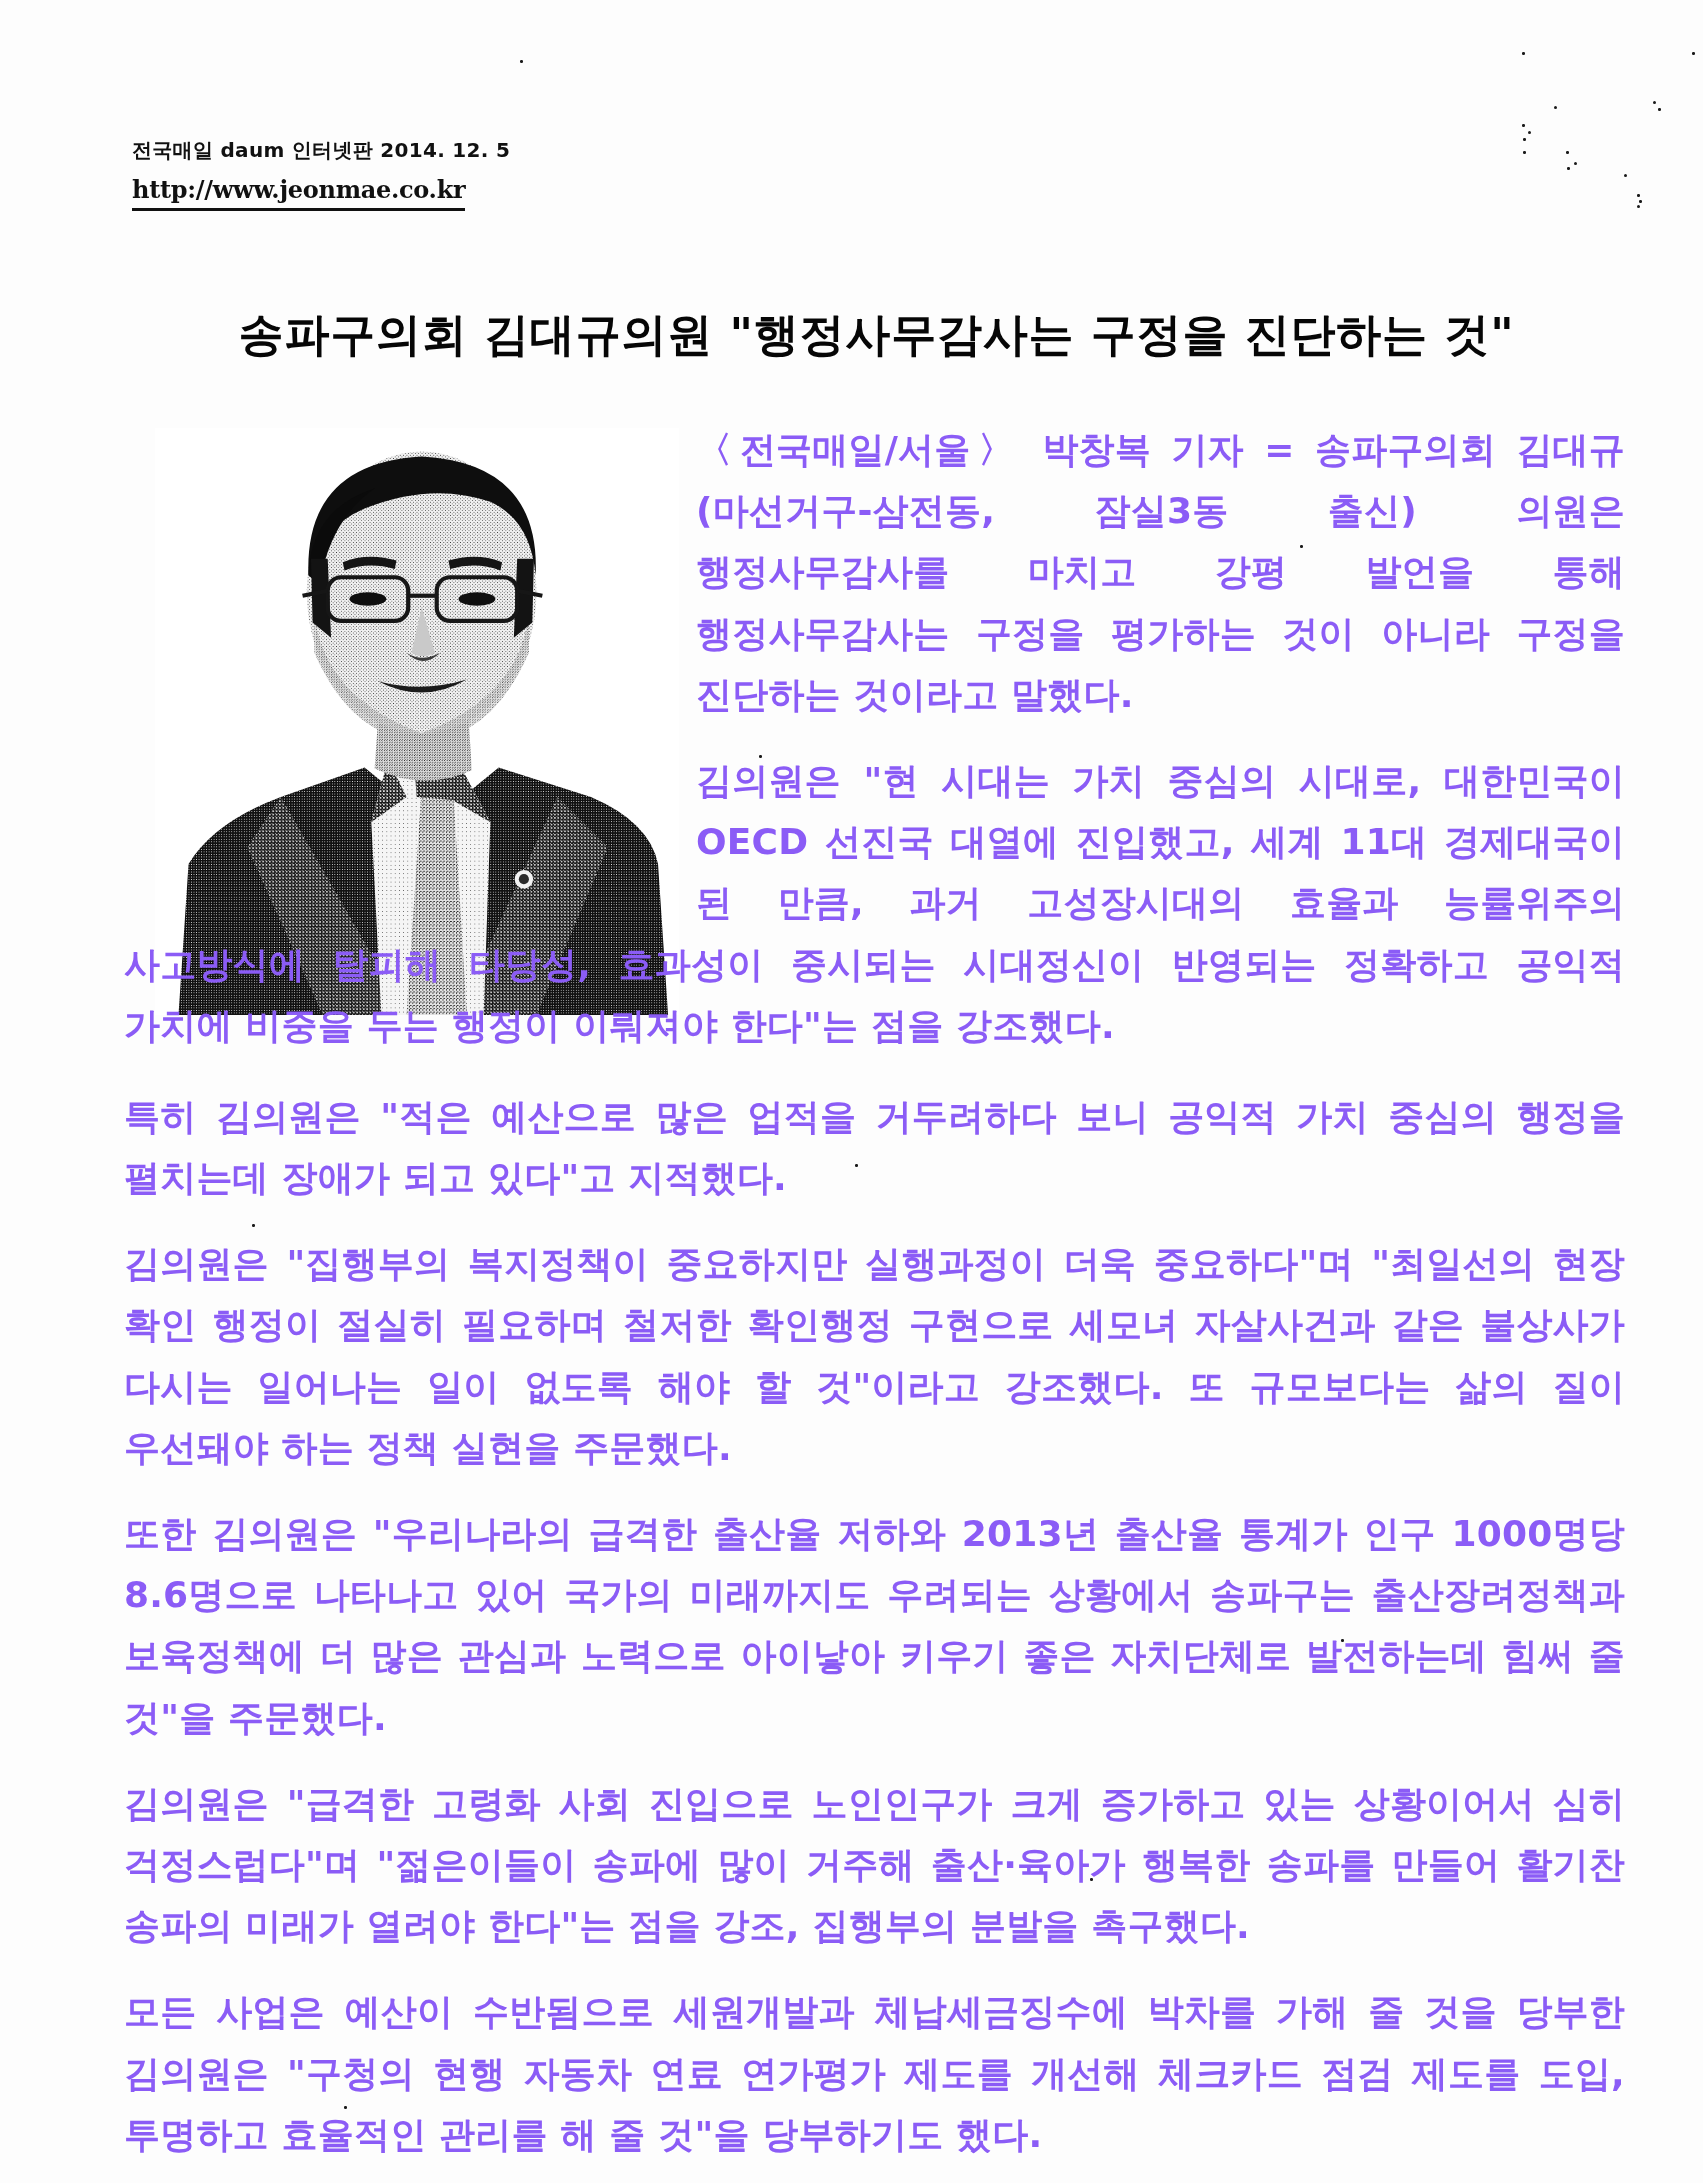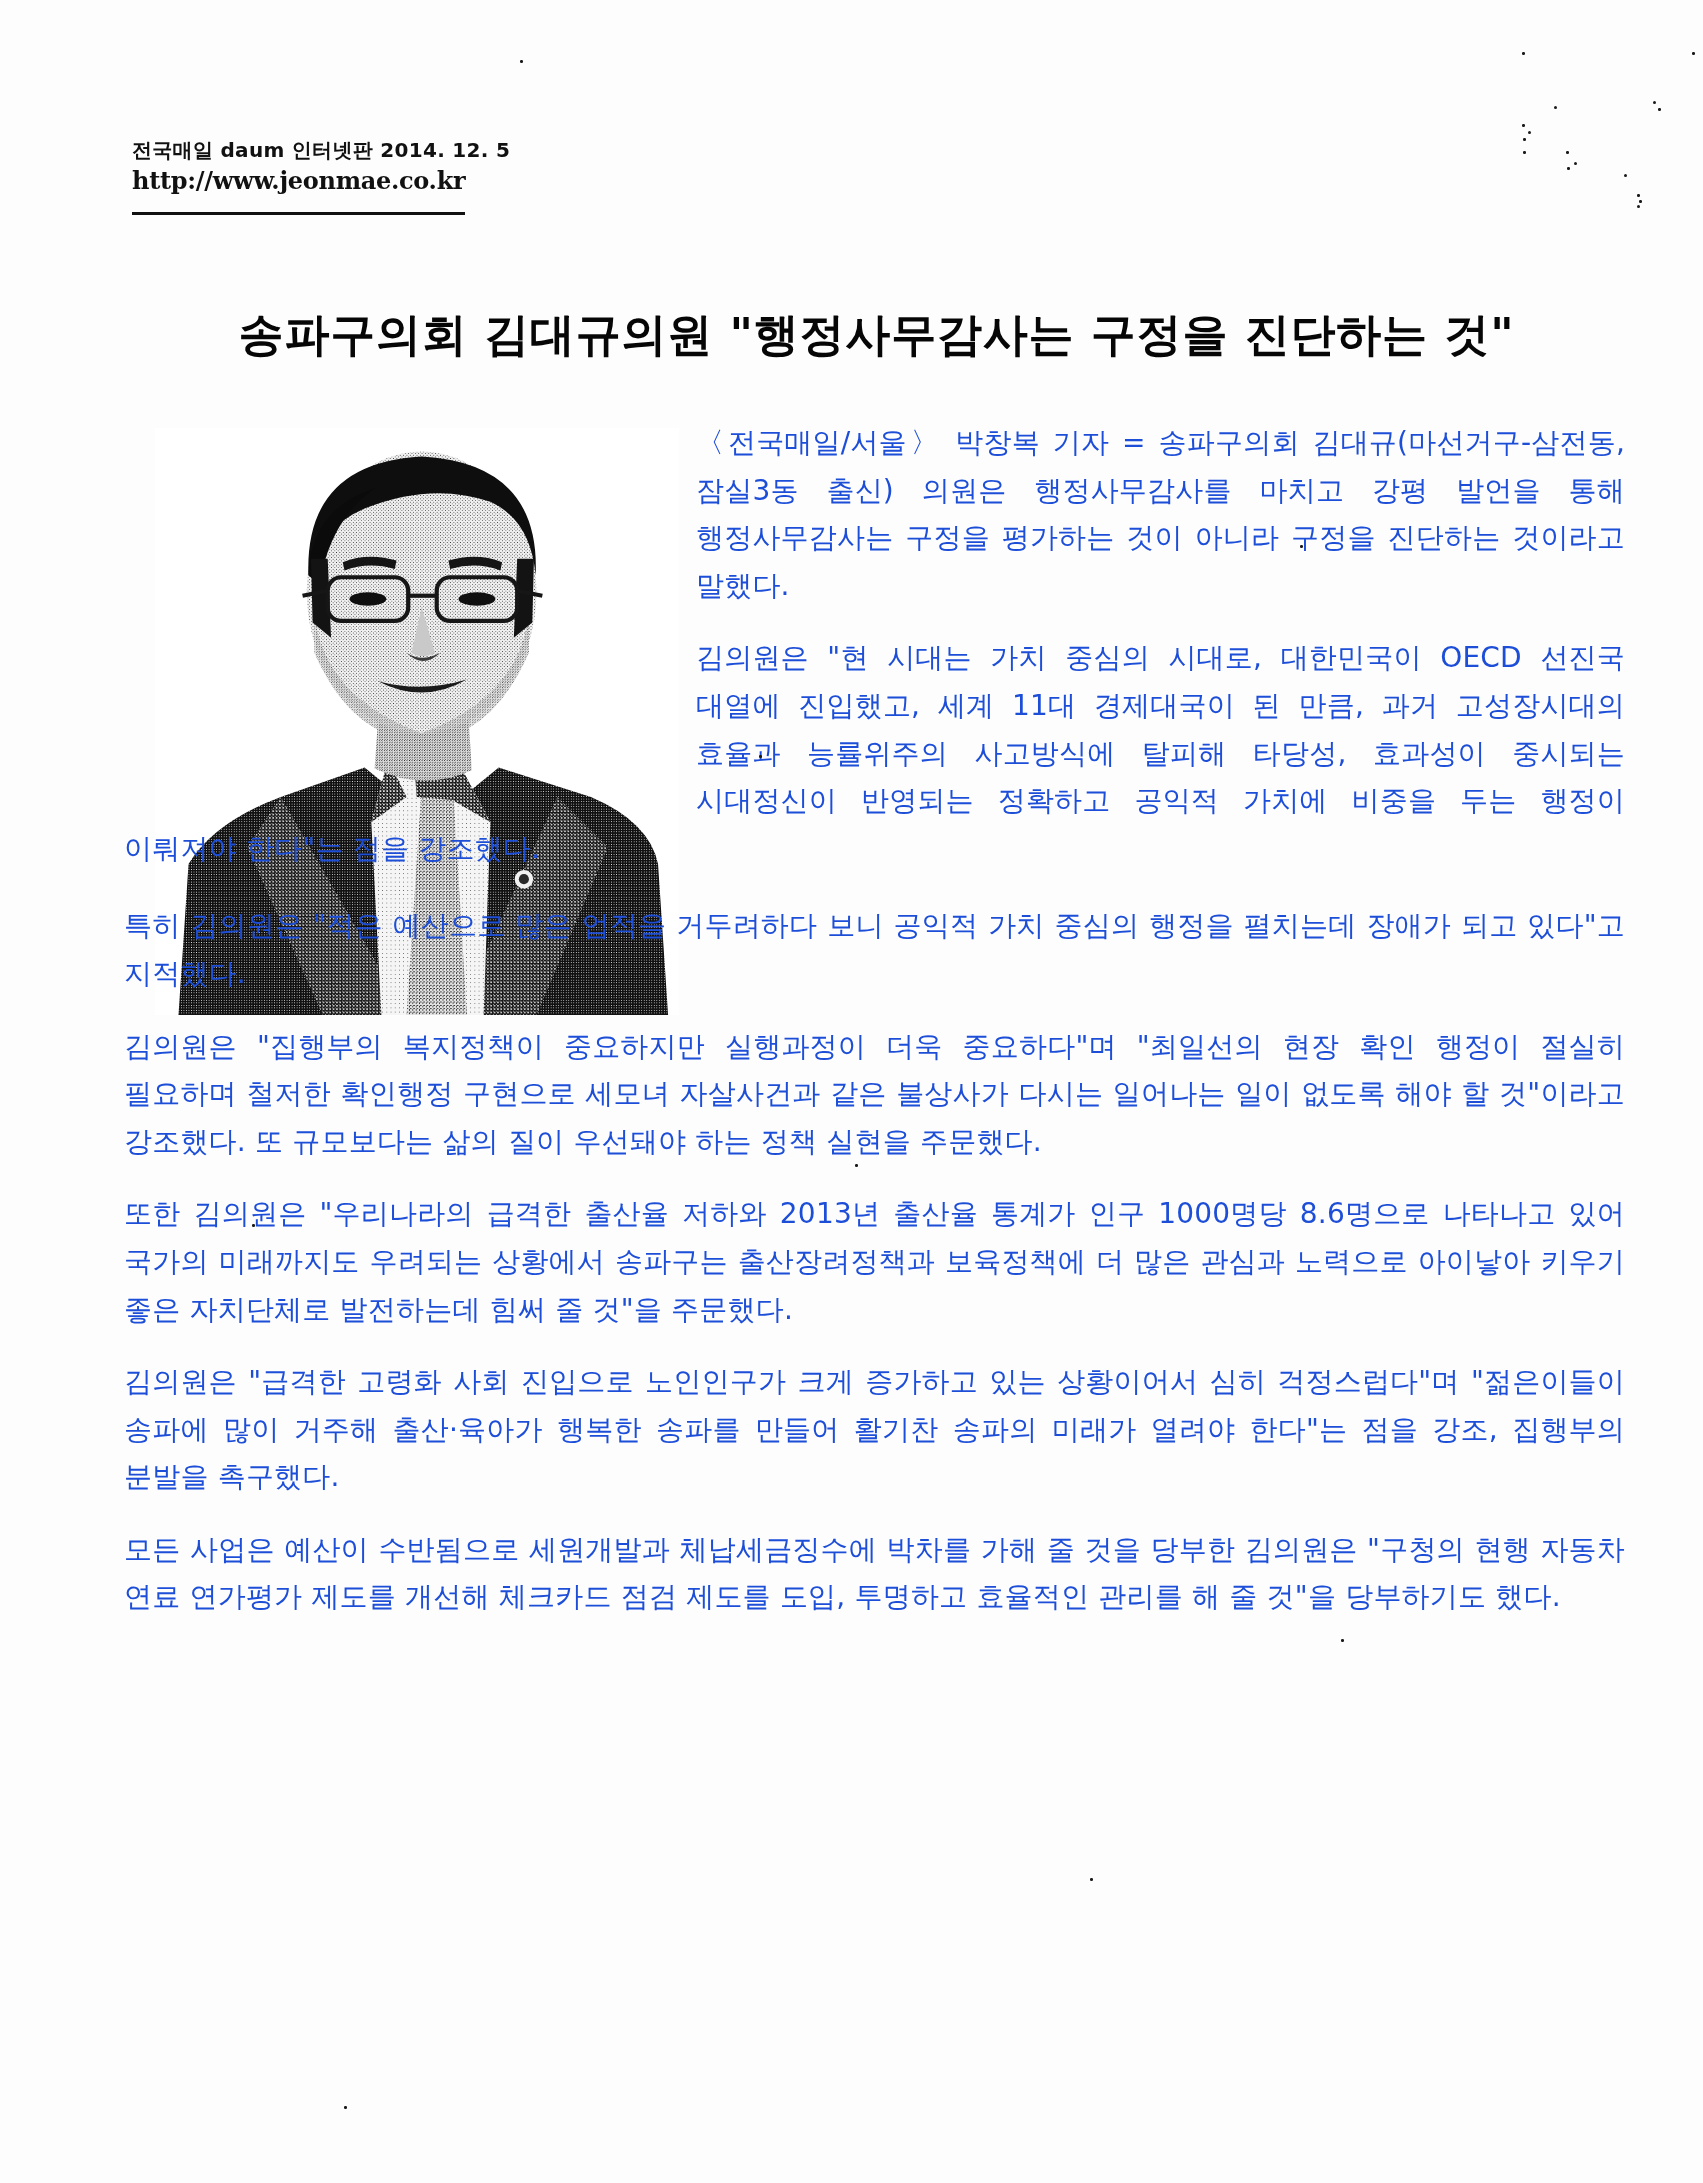--- a/index.html
+++ b/index.html
@@ -44,28 +44,28 @@
     font-family: "DejaVu Sans", "Liberation Sans", sans-serif;
     font-weight: 700;
     font-size: 20px;
     letter-spacing: 0.3px;
     color: #111;
     white-space: nowrap;
     line-height: 1.26;
   }
   .masthead-url {
     display: inline-block;
-    margin-top: 3px;
+    margin-top: 12px;
     font-family: "DejaVu Serif", "Liberation Serif", serif;
     font-weight: 700;
     font-size: 24px;
     letter-spacing: -0.3px;
     color: #111;
     border-bottom: 3.4px solid #111;
-    padding-bottom: 17px;
+    padding-bottom: 4px;
     white-space: nowrap;
   }
 
   
   .headline {
     position: absolute;
     left: 126px;
     top: 277px;
     width: 1501px;
     font-weight: 700;
@@ -91,28 +91,29 @@
 
   
   .article {
     position: absolute;
     left: 124px;
     top: 419px;
     width: 1501px;
     z-index: 3;
   }
   .para {
-    font-size: 28px;
+    font-size: 36px;
     line-height: 1.70;
     letter-spacing: 0.2px;
     text-align: justify;
     text-justify: inter-character;
     margin: 0 0 25px 0;
-    color: #1d4ed8;
+    color: #8b5cf6;
     word-break: keep-all;
+    font-weight: bold;
   }
   
   .para-top {
     margin-left: 572px;
     width: 929px;
     box-sizing: border-box;
   }
   
   .para-wrap::before {
     content: "";

